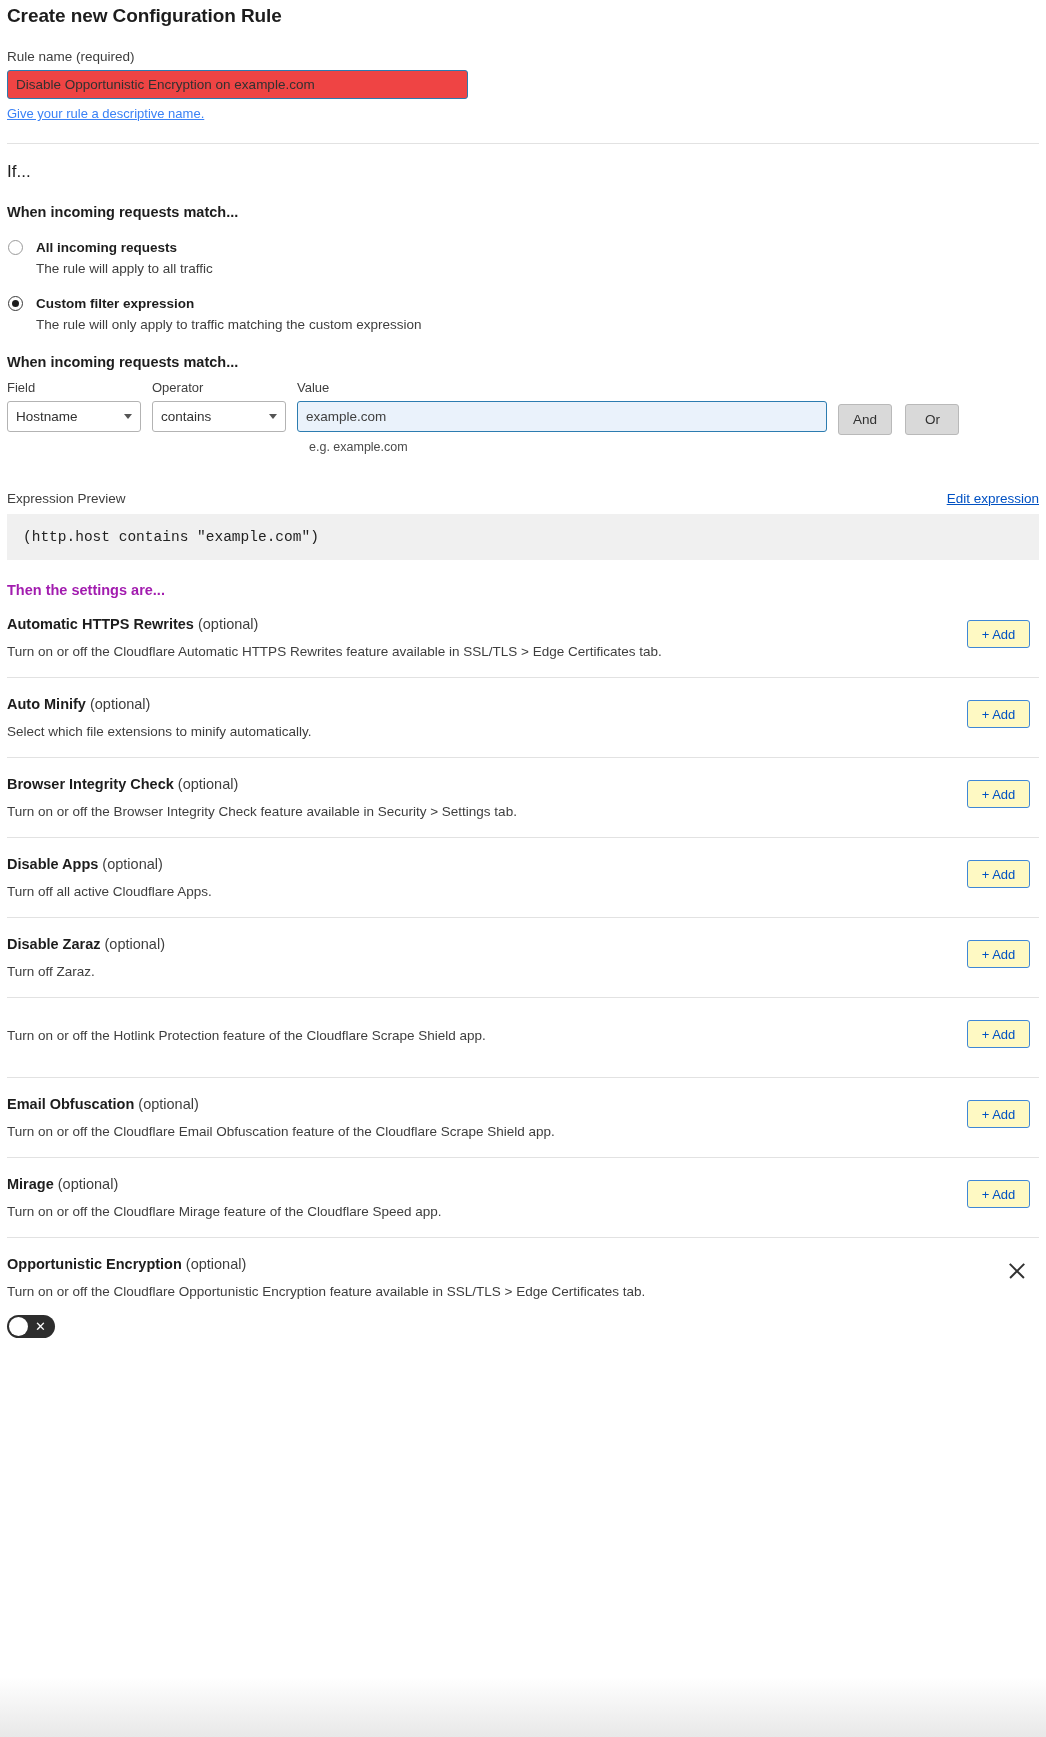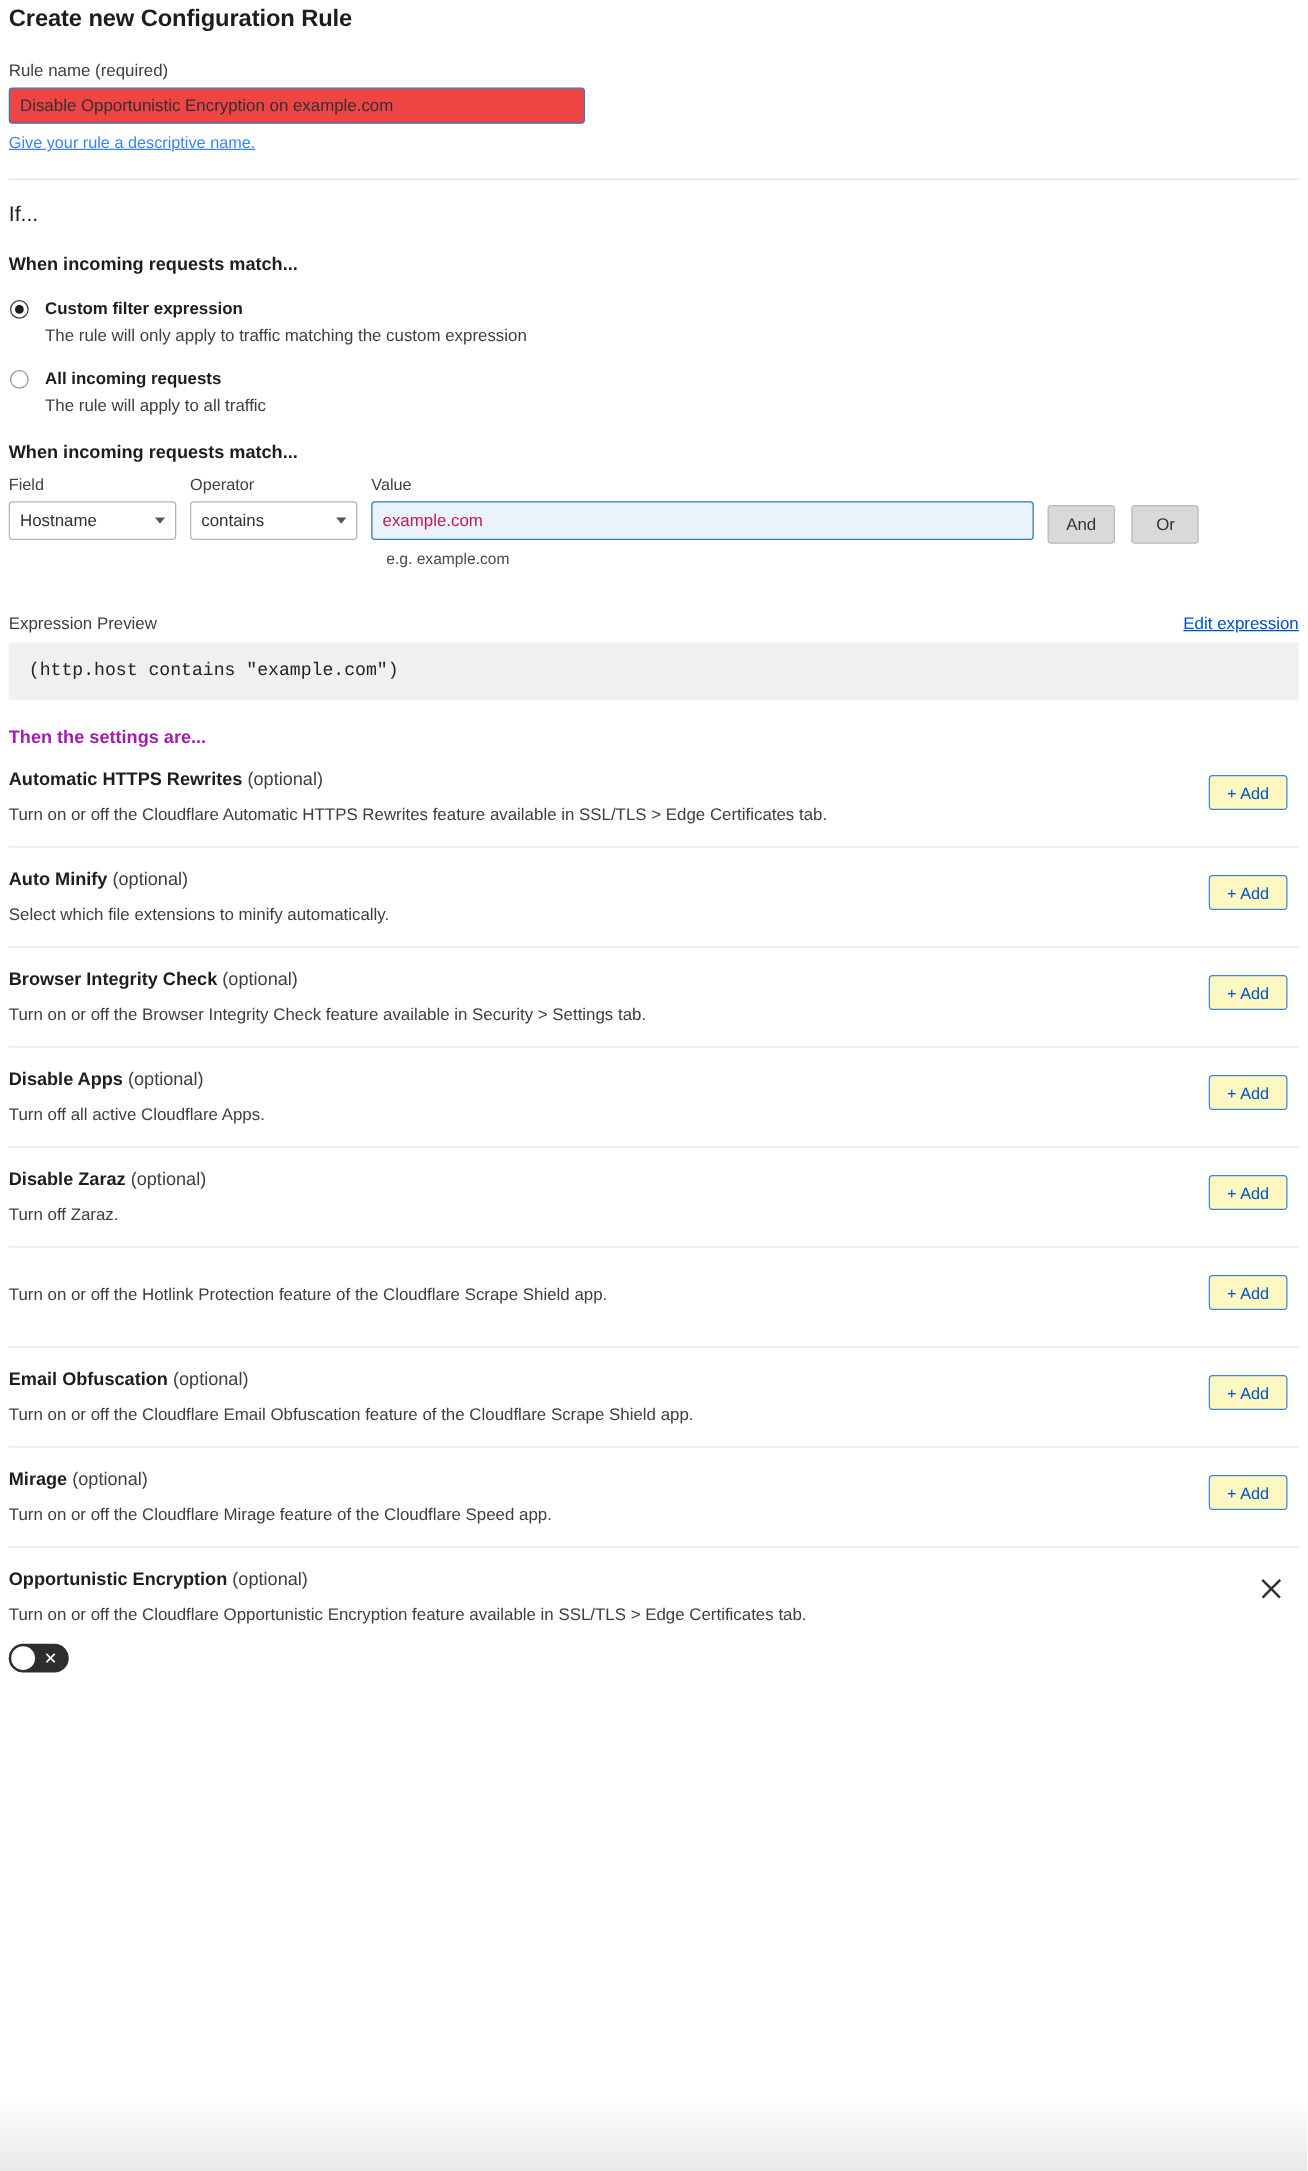--- a/index.html
+++ b/index.html
@@ -145,21 +145,21 @@
   .val-col { margin-left: 11px; width: 530px; }
   .val-input {
     width: 530px;
     height: 31px;
     border: 1px solid #2c7cb0;
     border-radius: 3px;
     background: #eaf2fb;
     padding: 0 8px;
     font-size: 13.5px;
     font-family: "Liberation Sans", sans-serif;
-    color: #be185d;
+    color: #404040;
     outline: none;
   }
   .val-hint {
     font-size: 12.5px;
     color: #4a4a4a;
     margin-top: 8px;
     margin-left: 12px;
   }
   .andor {
     margin-left: 11px;
@@ -307,32 +307,32 @@
   <input class="rule-name-input" value="Disable Opportunistic Encryption on example.com" style="">
   <div class="help-text">Give your rule a descriptive name.</div>
 
   <hr class="divider">
 
   <div class="section-if">If...</div>
 
   <div class="subhead">When incoming requests match...</div>
 
   <div class="radio-row">
+    <span class="radio"></span>
+    <span>
+      <span class="radio-title">All incoming requests</span>
+      <div class="radio-desc">The rule will apply to all traffic</div>
+    </span>
+  </div>
+
+  <div class="radio-row">
     <span class="radio checked"></span>
     <span>
       <span class="radio-title">Custom filter expression</span>
       <div class="radio-desc">The rule will only apply to traffic matching the custom expression</div>
-    </span>
-  </div>
-
-  <div class="radio-row">
-    <span class="radio"></span>
-    <span>
-      <span class="radio-title">All incoming requests</span>
-      <div class="radio-desc">The rule will apply to all traffic</div>
     </span>
   </div>
 
   <div class="subhead">When incoming requests match...</div>
 
   <div class="expr-builder">
     <div class="field-col">
       <div class="col-label">Field</div>
       <div class="select-wrap">
         <select class="sel">

